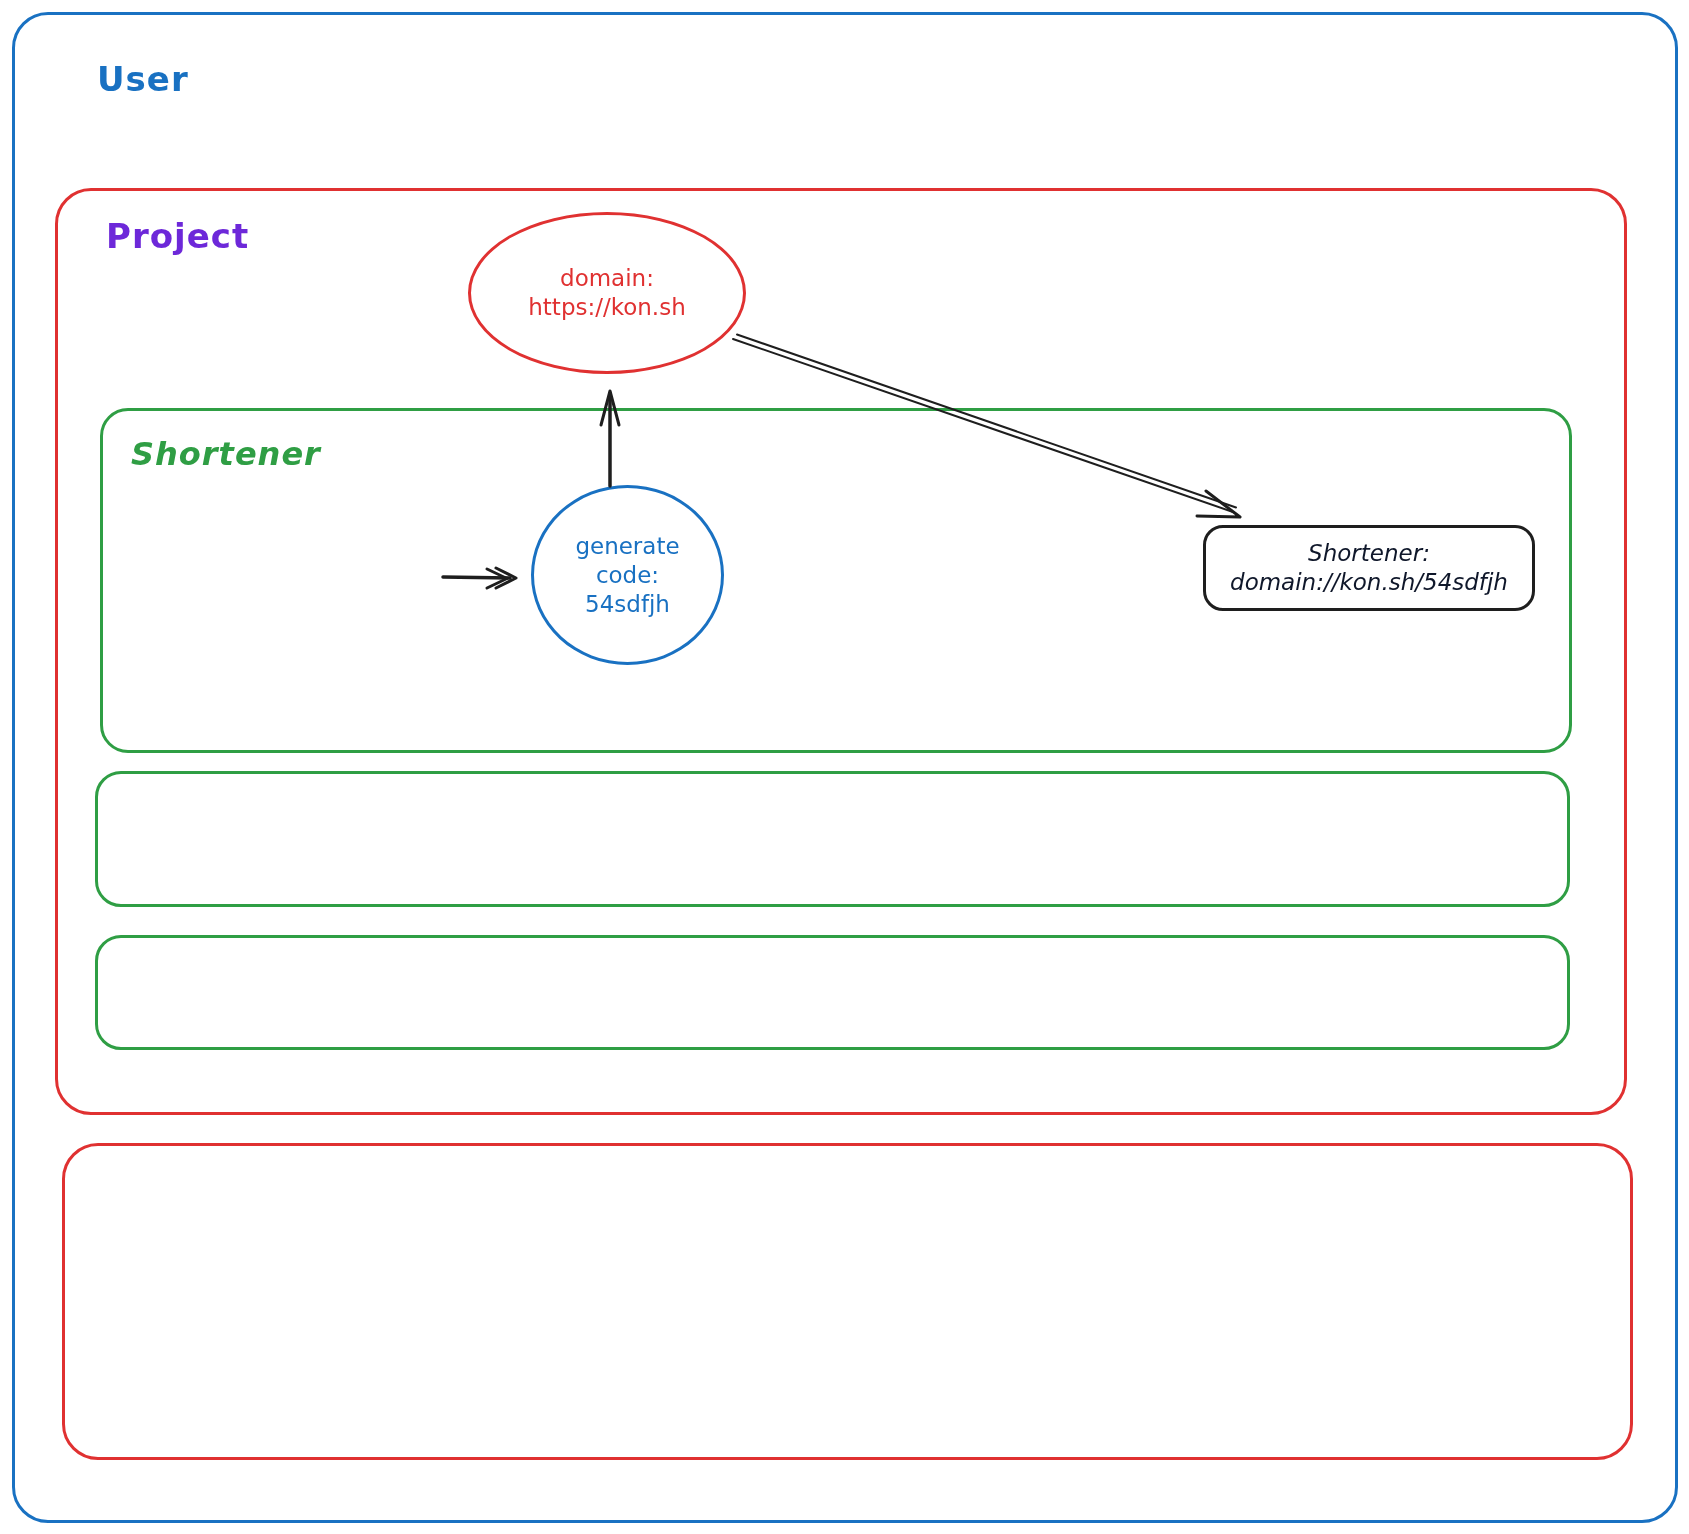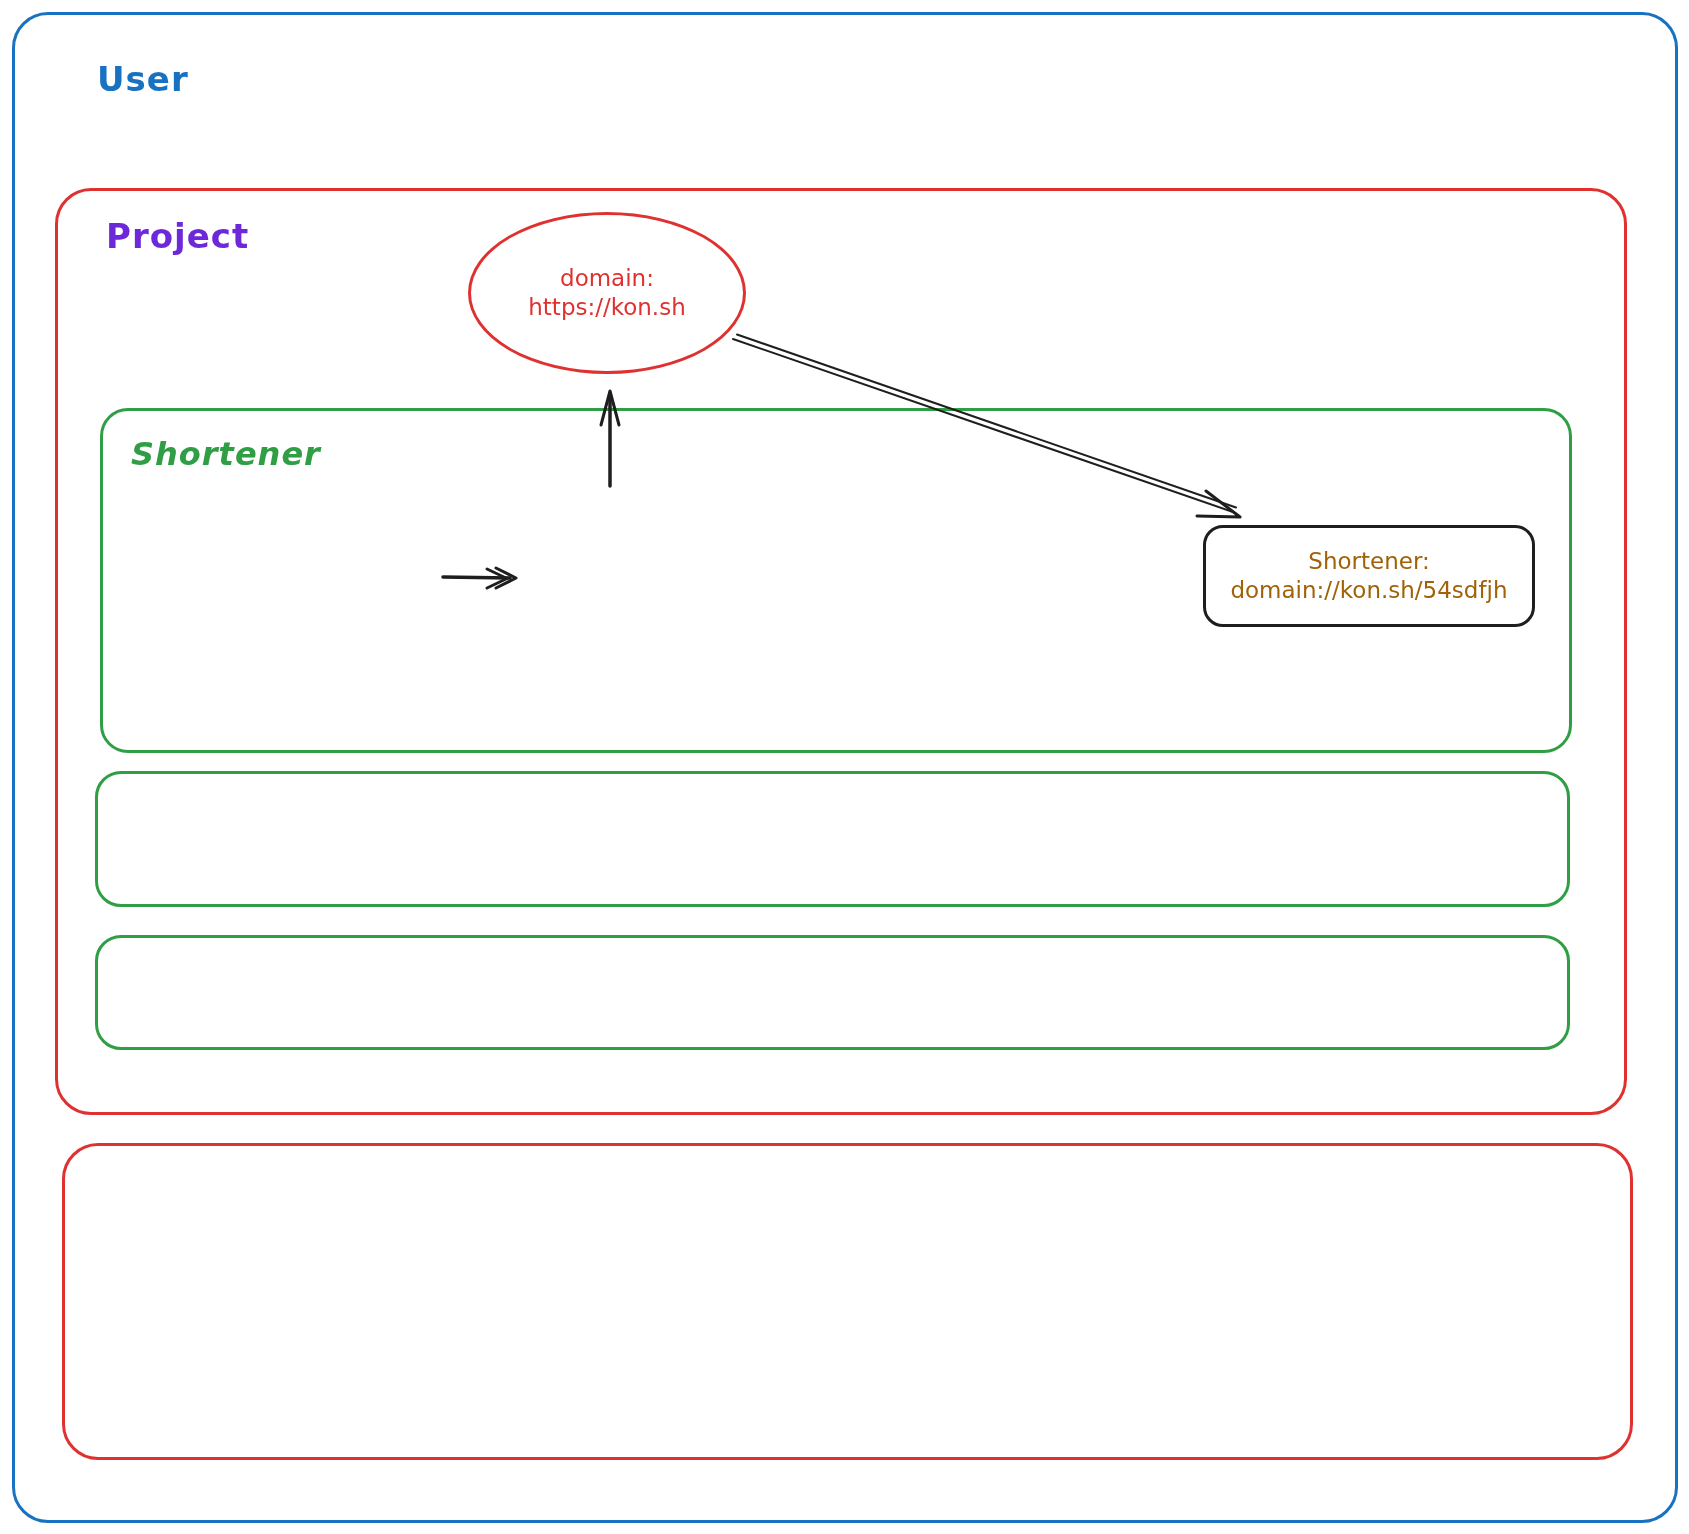--- a/index.html
+++ b/index.html
@@ -63,23 +63,23 @@
     left: 25px; top: 126px; width: 309px; height: 92px;
     border-radius: 20px;
     border-color: #1e1e1e; color: #1e1e1e;
   }
   .generate-node {
     left: 428px; top: 74px; width: 193px; height: 180px;
     border-radius: 50%;
     border-color: #1971c2; color: #1971c2;
   }
   .shortlink-node {
-    left: 1100px; top: 114px; width: 332px; height: 102px;
+    left: 1100px; top: 114px; width: 332px; height: 86px;
     border-radius: 20px;
-    border-color: #1e1e1e; color: #a16207;
+    border-color: #1e1e1e; color: #0f172a; font-style: italic;
   }
   .arrow-layer {
     position: absolute;
     left: 0; top: 0; width: 1689px; height: 1534px;
     pointer-events: none;
     z-index: 10;
   }
   .arrow-layer * { stroke: #1e1e1e; fill: none; stroke-linecap: round; stroke-linejoin: round; }
 </style>
 </head>
@@ -95,20 +95,25 @@
 
       <div class="node domain-ellipse">
         <div>domain:</div>
         <div>https://kon.sh</div>
       </div>
 
       <div class="box green shortener-box">
         <div class="container-label shortener-label" style="font-size:32px;">Shortener</div>
 
 
+        <div class="node generate-node">
+          <div>generate</div>
+          <div>code:</div>
+          <div>54sdfjh</div>
+        </div>
 
         <div class="node shortlink-node">
           <div>Shortener:</div>
           <div>domain://kon.sh/54sdfjh</div>
         </div>
       </div>
 
       <div class="box green green-box-2"></div>
       <div class="box green green-box-3"></div>
     </div>

